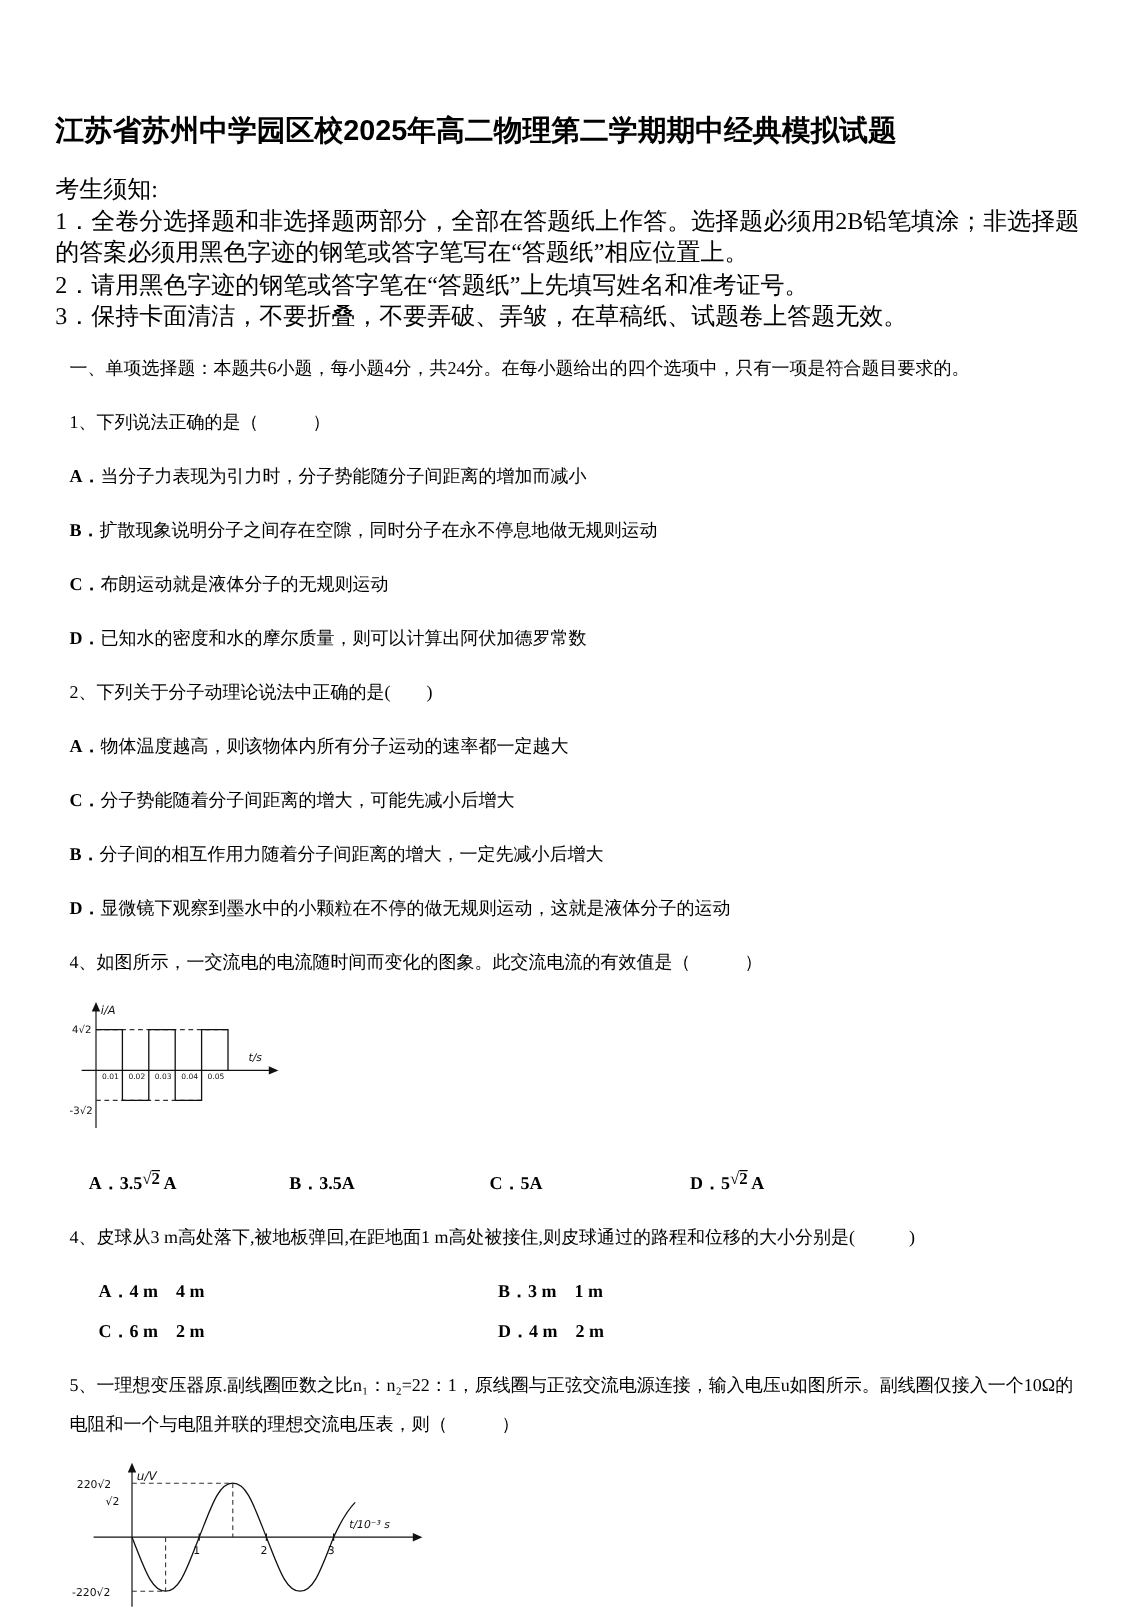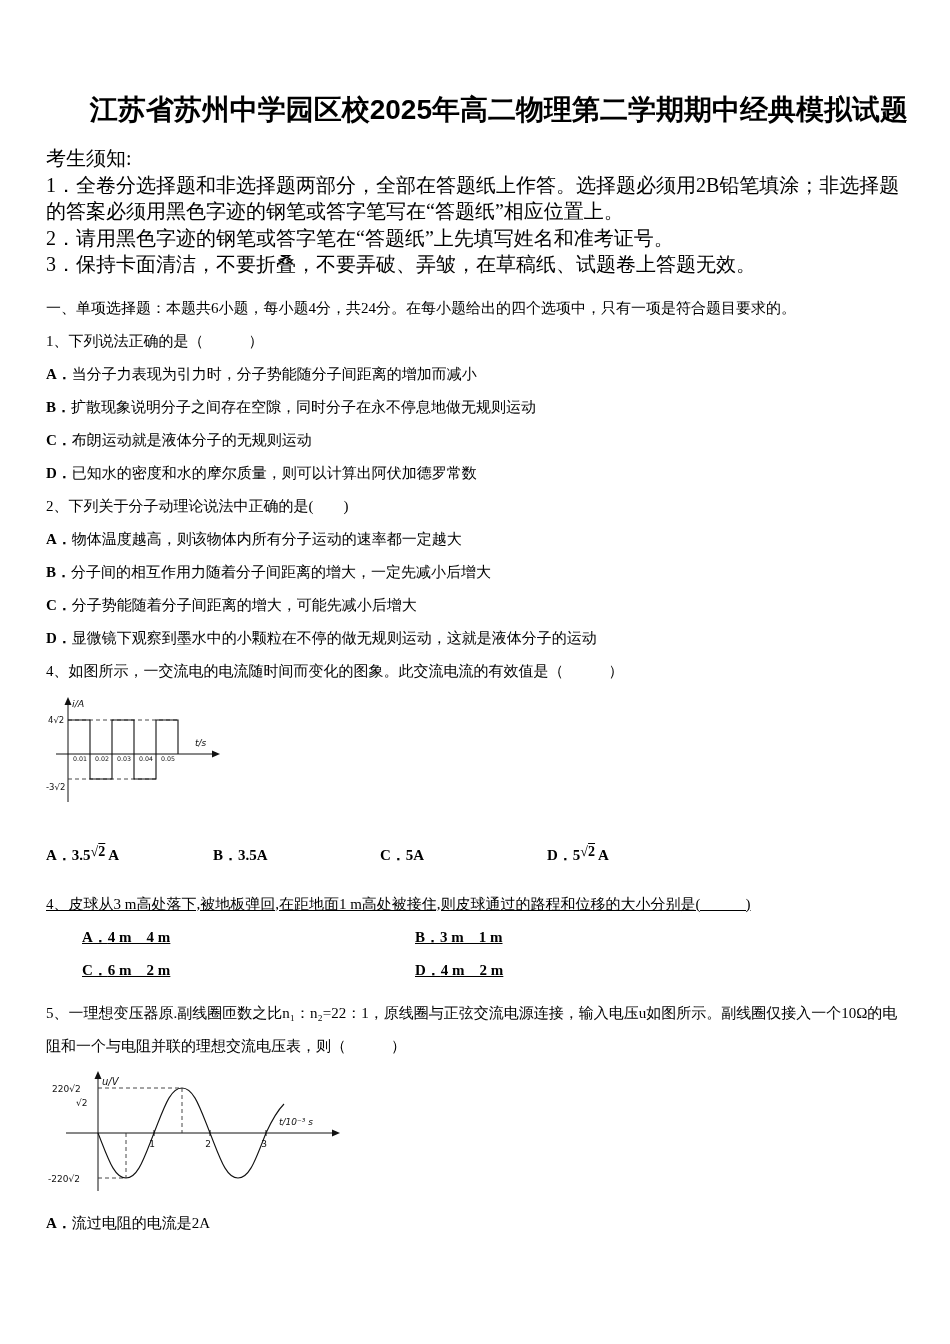--- a/index.html
+++ b/index.html
@@ -3,35 +3,35 @@
 <meta charset="utf-8">
 <style>
   html,body{margin:0;padding:0;}
   body{
     width:950px;height:1344px;background:#ffffff;color:#000;overflow:hidden;
     font-family:"Liberation Serif","DejaVu Serif",serif;
   }
   .page{padding:96px 42px 0 46px;}
   .title{
     font-family:"Liberation Sans","DejaVu Sans",sans-serif;
-    font-size:28px;line-height:27px;font-weight:700;text-align:right;
+    font-size:24px;line-height:27px;font-weight:700;text-align:left;
     margin:0 0 22px 0;
   }
   .nline{font-size:20px;line-height:26.5px;margin:0;}
-  .qline{font-size:15px;line-height:33px;margin:0;}
+  .qline{font-size:15px;line-height:33px;margin:12px;}
   .section-heading{margin-top:14px;}
   .olabel{font-weight:700;}
   .boldtext{font-weight:700;}
-  .opt-row{display:flex;font-size:15px;line-height:45px;margin-top:14px;}
+  .opt-row{display:flex;font-size:15px;line-height:33px;margin-top:14px;margin-left:28px;}
   .opt-row .slot{width:167px;}
   .opt-row .slot:last-child{width:auto;}
   .opt-grid{display:grid;grid-template-columns:333px 1fr;font-size:15px;line-height:33px;margin-left:36px;}
   .sqrt{display:inline-block;transform:translateY(-4px);font-size:14px;}
   .sqrt .radicand{text-decoration:overline;}
-  .graph-box{margin:6px 0 8px 0;}
+  .graph-box{margin:6px 0 8px 12px;}
   svg{display:block;}
   svg text{font-family:"DejaVu Sans",sans-serif;fill:#111;}
   svg .axis-var{font-style:italic;}
   svg .stroke{stroke:#111;fill:none;stroke-width:1.1;}
   svg .thin{stroke:#111;fill:none;stroke-width:1;}
   svg .dash{stroke:#333;fill:none;stroke-width:0.9;stroke-dasharray:4 3;}
   svg .arrow{fill:#111;stroke:none;}
 </style>
 </head>
 <body>
@@ -53,22 +53,22 @@
     <p class="qline">1、下列说法正确的是（　　　）</p>
     <p class="qline"><span class="olabel">A．</span><span>当分子力表现为引力时，分子势能随分子间距离的增加而减小</span></p>
     <p class="qline"><span class="olabel">B．</span><span>扩散现象说明分子之间存在空隙，同时分子在永不停息地做无规则运动</span></p>
     <p class="qline"><span class="olabel">C．</span><span>布朗运动就是液体分子的无规则运动</span></p>
     <p class="qline"><span class="olabel">D．</span><span>已知水的密度和水的摩尔质量，则可以计算出阿伏加德罗常数</span></p>
   </section>
 
   <section>
     <p class="qline">2、下列关于分子动理论说法中正确的是(　　)</p>
     <p class="qline"><span class="olabel">A．</span><span>物体温度越高，则该物体内所有分子运动的速率都一定越大</span></p>
+    <p class="qline"><span class="olabel">C．</span><span>分子势能随着分子间距离的增大，可能先减小后增大</span></p>
     <p class="qline"><span class="olabel">B．</span><span>分子间的相互作用力随着分子间距离的增大，一定先减小后增大</span></p>
-    <p class="qline"><span class="olabel">C．</span><span>分子势能随着分子间距离的增大，可能先减小后增大</span></p>
     <p class="qline"><span class="olabel">D．</span><span>显微镜下观察到墨水中的小颗粒在不停的做无规则运动，这就是液体分子的运动</span></p>
   </section>
 
   <section>
     <p class="qline">4、如图所示，一交流电的电流随时间而变化的图象。此交流电流的有效值是（　　　）</p>
 
     <div class="graph-box">
       <svg width="175" height="125" viewBox="0 0 175 125">
 
         <line class="thin" x1="22" y1="10" x2="22" y2="108"></line>
@@ -94,21 +94,21 @@
     </div>
 
     <div class="opt-row boldtext">
       <span class="slot"><span class="olabel">A．</span><span>3.5</span><span class="sqrt"><span>√</span><span class="radicand">2</span></span><span> A</span></span>
       <span class="slot"><span class="olabel">B．</span><span>3.5A</span><span class="sqrt"><span></span><span class="radicand"></span></span><span></span></span>
       <span class="slot"><span class="olabel">C．</span><span>5A</span><span class="sqrt"><span></span><span class="radicand"></span></span><span></span></span>
       <span class="slot"><span class="olabel">D．</span><span>5</span><span class="sqrt"><span>√</span><span class="radicand">2</span></span><span> A</span></span>
     </div>
   </section>
 
-  <section style="margin-top:10px;text-decoration:underline;">
+  <section style="margin-top:10px;">
     <p class="qline">4、皮球从3 m高处落下,被地板弹回,在距地面1 m高处被接住,则皮球通过的路程和位移的大小分别是(　　　)</p>
     <div class="opt-grid boldtext">
       <span><span class="olabel">A．</span><span>4 m　4 m</span></span>
       <span><span class="olabel">B．</span><span>3 m　1 m</span></span>
       <span><span class="olabel">C．</span><span>6 m　2 m</span></span>
       <span><span class="olabel">D．</span><span>4 m　2 m</span></span>
     </div>
   </section>
 
   <section style="margin-top:10px;">

